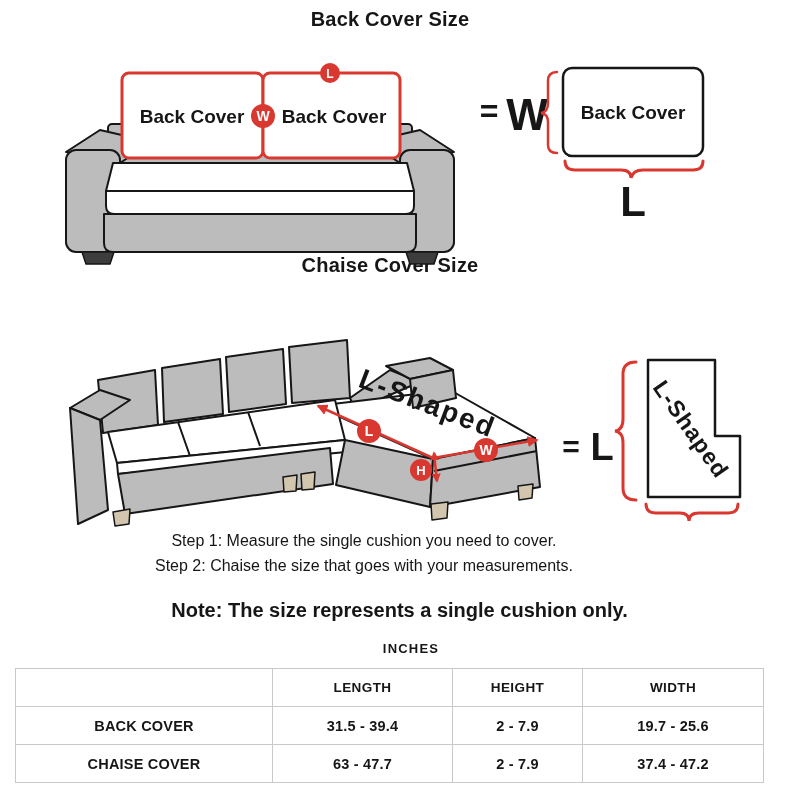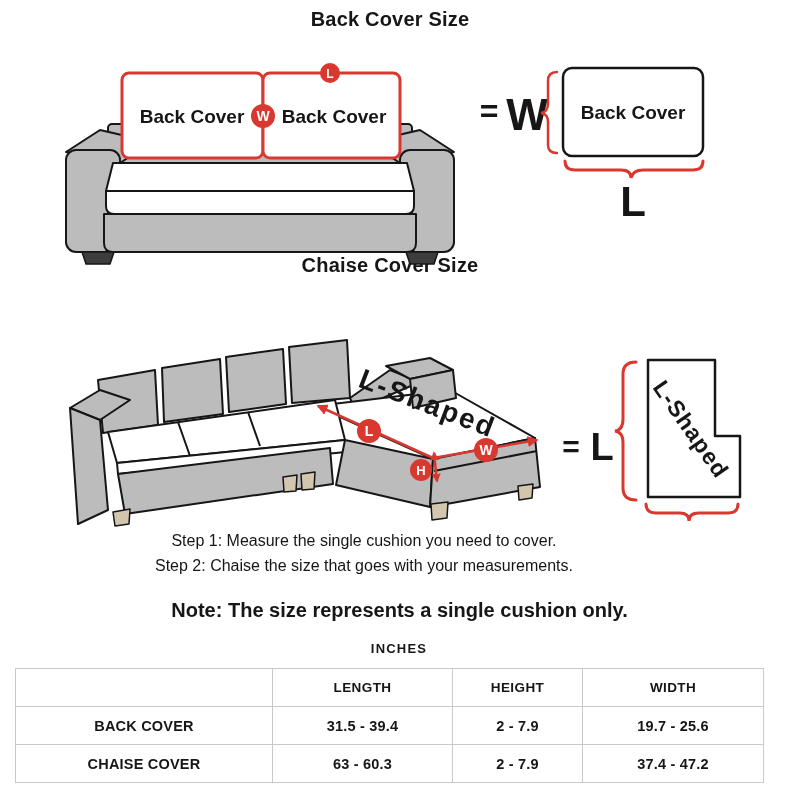--- a/index.html
+++ b/index.html
@@ -9,21 +9,21 @@
   html,body{margin:0;padding:0;}
   body{
     width:799px;height:789px;position:relative;background:#fff;overflow:hidden;
     font-family:"Liberation Sans",sans-serif;color:var(--ink);
   }
   .abs{position:absolute;}
   .title{left:0;width:780px;text-align:center;font-size:20px;font-weight:bold;letter-spacing:.2px;}
   #illustrations{left:0;top:0;}
   .steps{left:0;top:528px;width:684px;text-align:center;font-size:16px;line-height:25px;margin-left:22px;}
   .note{left:0;top:599px;width:799px;text-align:center;font-size:20px;font-weight:bold;}
-  .inches{left:299px;top:641px;width:200px;text-align:center;font-size:13px;font-weight:bold;letter-spacing:1.2px;}
+  .inches{left:311px;top:641px;width:200px;text-align:center;font-size:13px;font-weight:bold;letter-spacing:1.2px;}
   table.sizes{left:15px;top:668px;width:748px;position:absolute;border-collapse:collapse;table-layout:fixed;}
   table.sizes th,table.sizes td{
     border:1px solid var(--table-border);height:21px;text-align:center;vertical-align:middle;
     font-weight:bold;color:var(--ink);padding:8px;
   }
   table.sizes th{font-size:13.5px;letter-spacing:.4px;}
   table.sizes td{font-size:14.5px;letter-spacing:.2px;}
   
   .g{fill:var(--sofa-gray);stroke:var(--ink);stroke-width:2;stroke-linejoin:round;}
   .w{fill:#fff;stroke:var(--ink);stroke-width:2;stroke-linejoin:round;}
@@ -170,18 +170,18 @@
   </thead>
   <tbody>
     <tr>
       <td>BACK COVER</td>
       <td>31.5 - 39.4</td>
       <td>2 - 7.9</td>
       <td>19.7 - 25.6</td>
     </tr>
     <tr>
       <td>CHAISE COVER</td>
-      <td>63 - 60.3</td>
+      <td>63 - 47.7</td>
       <td>2 - 7.9</td>
       <td>37.4 - 47.2</td>
     </tr>
   </tbody>
 </table>
 
 </body></html>

